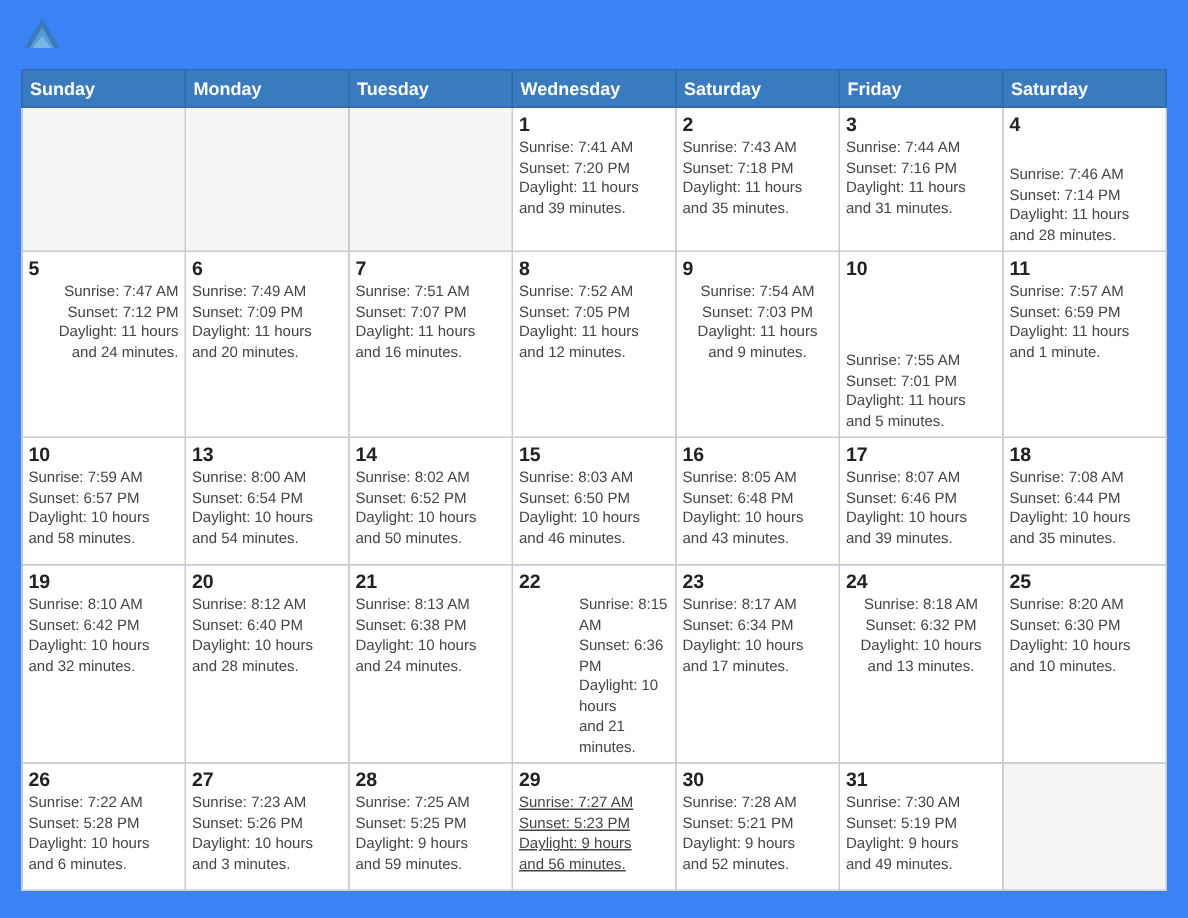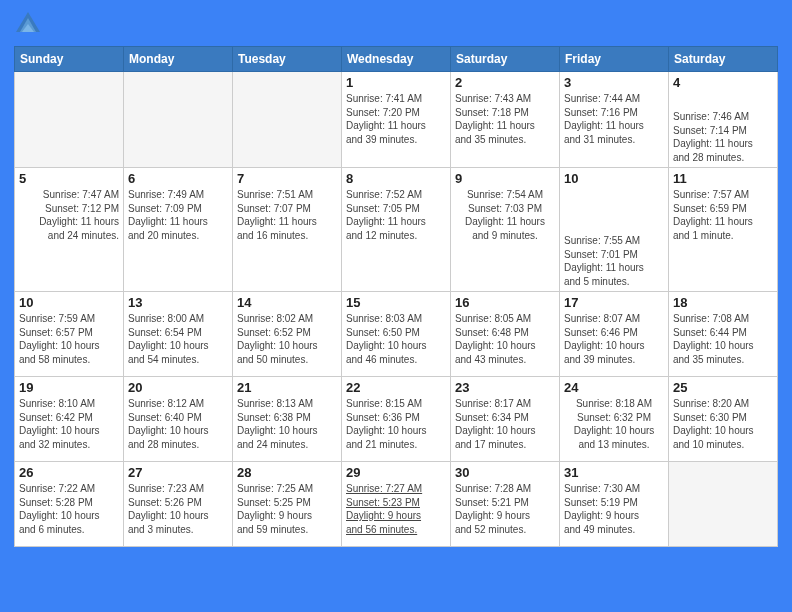--- a/index.html
+++ b/index.html
@@ -285,21 +285,21 @@
           </td>
           <td>
             <span class="day-number">21</span>
             <div class="day-info" style="white-space: pre-line;">Sunrise: 8:13 AM
 Sunset: 6:38 PM
 Daylight: 10 hours
 and 24 minutes.</div>
           </td>
           <td>
             <span class="day-number">22</span>
-            <div class="day-info" style="white-space: pre-line;">Sunrise: 8:15 AM
+            <div class="day-info" style="white-space: pre-line; margin-left: 40px;">Sunrise: 8:15 AM
 Sunset: 6:36 PM
 Daylight: 10 hours
 and 21 minutes.</div>
           </td>
           <td>
             <span class="day-number">23</span>
             <div class="day-info" style="white-space: pre-line;">Sunrise: 8:17 AM
 Sunset: 6:34 PM
 Daylight: 10 hours
 and 17 minutes.</div>

